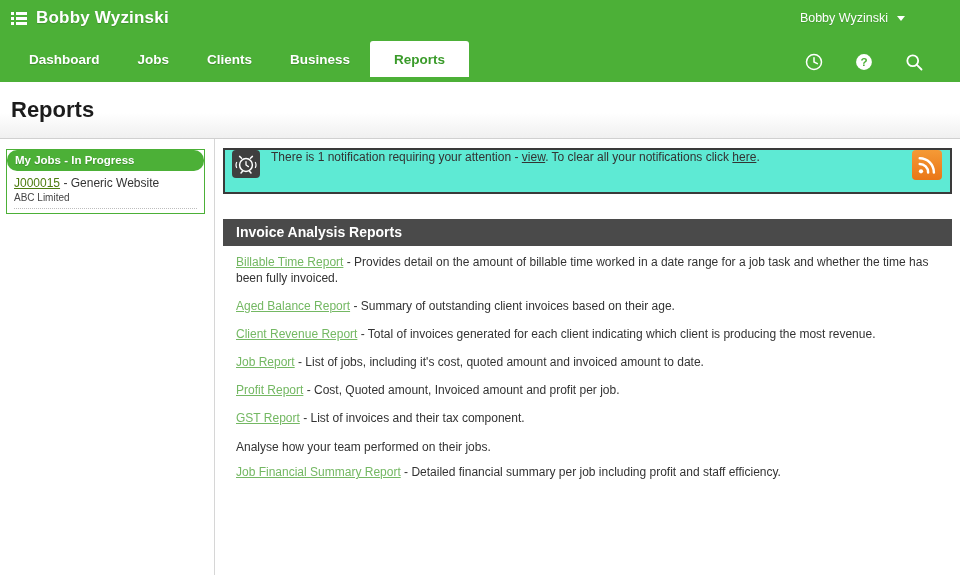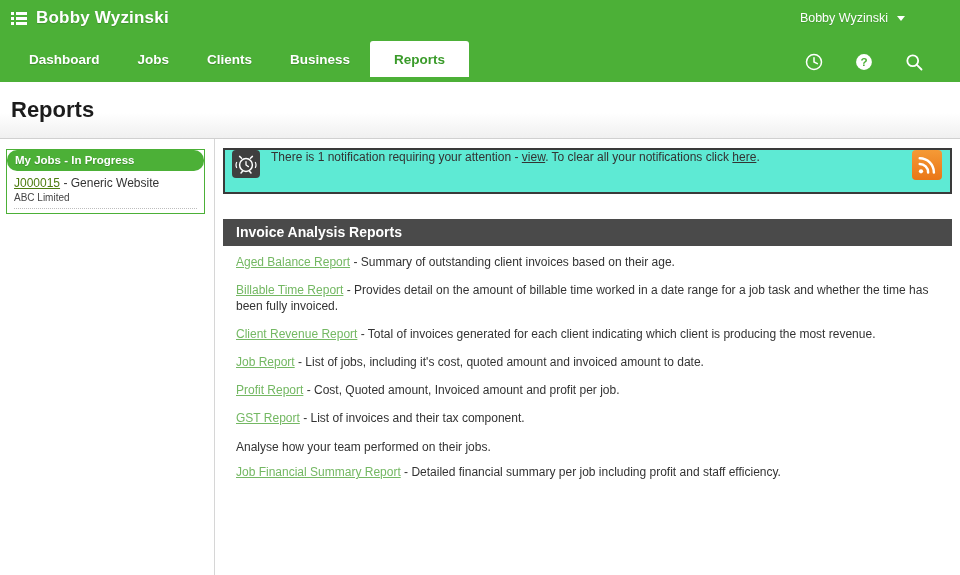--- a/index.html
+++ b/index.html
@@ -311,25 +311,25 @@
           <path d="M6.2 11.2 a6.7 6.7 0 0 1 6.7 6.7" stroke-linecap="round"></path>
           <path d="M6.2 6.6 a11.3 11.3 0 0 1 11.3 11.3" stroke-linecap="round"></path>
         </svg>
       </span>
     </div>
 
     <div class="section-block">
       <div class="section-head">Invoice Analysis Reports</div>
 
       <div class="report-row">
+        <span class="report-link">Billable Time Report</span><span class="report-desc"> - Provides detail on the amount of billable time worked in a date range for a job task and whether the time has been fully invoiced.</span>
+      </div>
+
+      <div class="report-row">
         <span class="report-link">Aged Balance Report</span><span class="report-desc"> - Summary of outstanding client invoices based on their age.</span>
-      </div>
-
-      <div class="report-row">
-        <span class="report-link">Billable Time Report</span><span class="report-desc"> - Provides detail on the amount of billable time worked in a date range for a job task and whether the time has been fully invoiced.</span>
       </div>
 
 
       <div class="report-row">
         <span class="report-link">Client Revenue Report</span><span class="report-desc"> - Total of invoices generated for each client indicating which client is producing the most revenue.</span>
       </div>
 
 
       <div class="report-row">
         <span class="report-link">Job Report</span><span class="report-desc"> - List of jobs, including it's cost, quoted amount and invoiced amount to date.</span>

